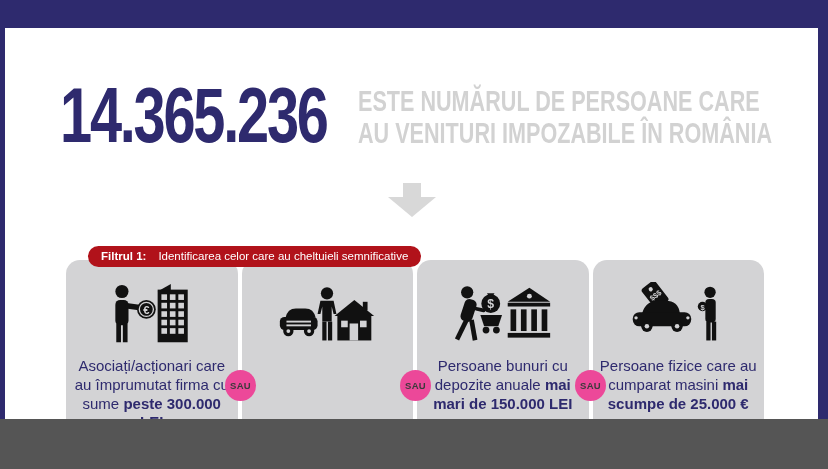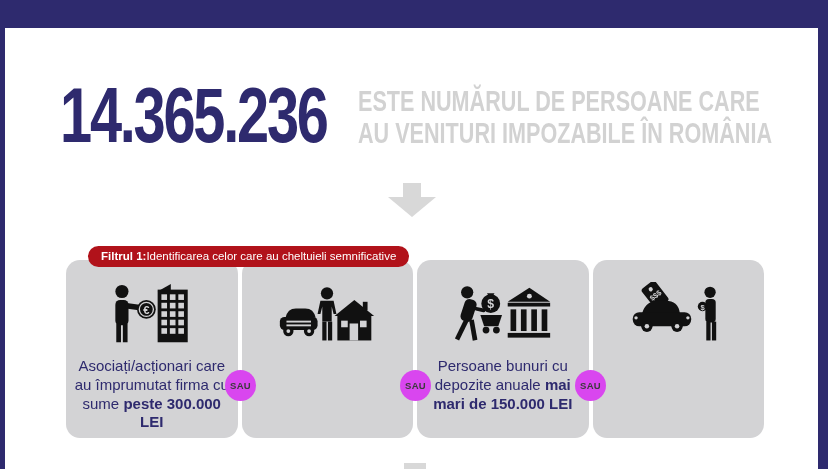--- a/index.html
+++ b/index.html
@@ -1,18 +1,18 @@
 <!DOCTYPE html>
 <html><head>
 <meta charset="utf-8">
 <style>
   * { margin:0; padding:0; box-sizing:border-box; }
   body { background:#555; font-family:"Liberation Sans", sans-serif; }
   .screen {
-    position:relative; width:828px; height:469px;
+    position:relative; width:828px; height:419px;
     background:#2e2a6e; overflow:hidden;
   }
   .panel {
     position:absolute; left:5px; top:28px; width:813px; height:441px;
     background:#ffffff;
   }
   .hero-number {
     position:absolute; left:60px; top:76px;
     font-size:78px; font-weight:700; line-height:1;
     color:#2e2a6e; letter-spacing:-3px;
@@ -25,41 +25,41 @@
     color:#d2d2d2; transform:scaleX(0.72); transform-origin:left top;
     white-space:nowrap;
   }
   .arrow-top { position:absolute; left:388px; top:183px; }
   .filter-pill {
     position:absolute; left:88px; top:246px; height:21px;
     background:#b1121a; border-radius:11px; padding:0 13px;
     color:#fff; font-size:11.5px; line-height:21px;
     white-space:nowrap; z-index:6;
   }
-  .filter-pill .pfx { font-weight:700; margin-right:0; }
+  .filter-pill .pfx { font-weight:700; margin-right:12px; }
   .cards-row {
     position:absolute; left:66px; top:260px; width:698px; height:178px;
     display:flex; gap:4px;
   }
   .card {
     flex:1; background:#d3d3d5; border-radius:14px;
     display:flex; flex-direction:column; align-items:center;
   }
   .card-icon {
     margin-top:22px; height:66px;
     display:flex; align-items:center; justify-content:center;
   }
   .card-text {
     margin-top:9px; width:164px; text-align:center;
     font-size:15px; line-height:1.25; color:#2e2a6e;
   }
   .card-text .bold { font-weight:700; }
   .sau {
     position:absolute; top:370px; width:31px; height:31px;
-    background:#d946ef; border-radius:50%;
+    background:#ec4899; border-radius:50%;
     display:flex; align-items:center; justify-content:center;
     font-size:9.5px; font-weight:700; color:#3b3b3b;
     letter-spacing:0.3px; z-index:5;
   }
   .sau-1 { left:225px; } .sau-2 { left:400px; } .sau-3 { left:575px; }
   .next-arrow-stub {
     position:absolute; left:404px; top:463px; width:22px; height:6px;
     background:#d8d8d8;
   }
 </style>
@@ -207,20 +207,24 @@
             <rect x="86" y="42" width="4.5" height="20"></rect>
             <circle cx="76" cy="26" r="5"></circle>
           </g>
           <circle cx="17" cy="47" r="2.4" fill="#d3d3d5"></circle>
           <circle cx="49" cy="47" r="2.4" fill="#d3d3d5"></circle>
           <circle cx="5.5" cy="38" r="1.8" fill="#d3d3d5"></circle>
           <circle cx="60.5" cy="38" r="1.8" fill="#d3d3d5"></circle>
           <text x="76" y="30" text-anchor="middle" font-size="8" font-weight="bold" fill="#d3d3d5" font-family="Liberation Sans, sans-serif">$</text>
         </svg>
       </div>
+      <div class="card-text">
+        <span>Persoane fizice care au cumparat masini</span>
+        <span class="bold">mai scumpe de 25.000 €</span>
+      </div>
     </div>
 
   </div>
 
   <div class="sau sau-1">SAU</div>
   <div class="sau sau-2">SAU</div>
   <div class="sau sau-3">SAU</div>
 
   <div class="next-arrow-stub"></div>
 </div>

